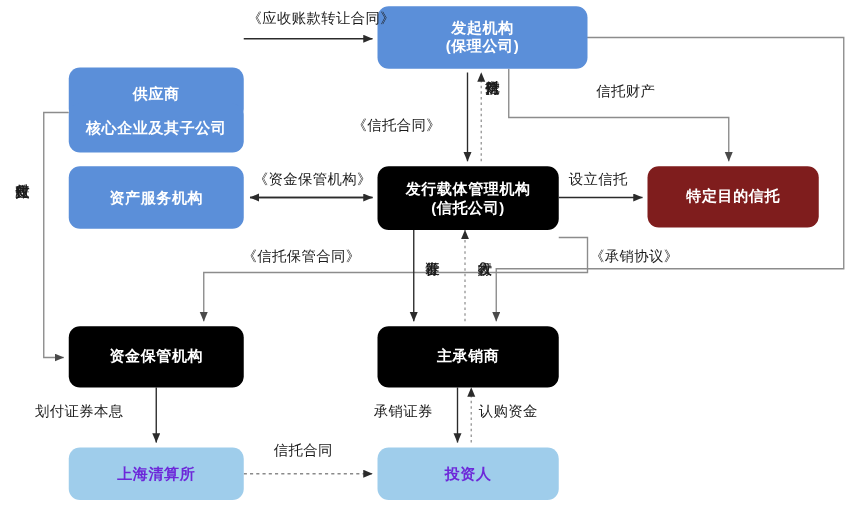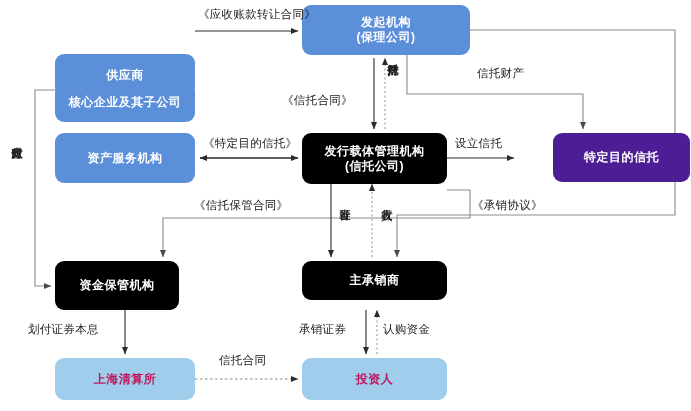--- a/index.html
+++ b/index.html
@@ -7,22 +7,22 @@
        font-family:"Liberation Sans","DejaVu Sans",sans-serif;}
   #stage{position:relative;width:691px;height:411px;background:#fff;}
   svg#wires{position:absolute;left:0;top:0;width:691px;height:411px;}
 
   .node{position:absolute;box-sizing:border-box;border-radius:9px;
         display:flex;align-items:center;justify-content:center;text-align:center;
         font-weight:bold;font-size:12px;line-height:1.25;letter-spacing:.5px;}
   .node.blue  {background:#5b8fd9;color:#ffffff;}
   .node.orange{background:#fbb košt;}
   .node.orange{background:#000000;color:#ffffff;}
-  .node.pink  {background:#4c1d95;color:#ffffff;margin-left:35px;}
-  .node.lblue {background:#9fcdeb;color:#be185d;}
+  .node.pink  {background:#7f1d1d;color:#ffffff;}
+  .node.lblue {background:#9fcdeb;color:#6d28d9;}
   .node span{display:block;white-space:pre-line;}
 
   .lbl{position:absolute;font-size:11.5px;color:#1b1b1b;white-space:pre;
        font-weight:normal;letter-spacing:.3px;}
   .lbl.vert{writing-mode:vertical-rl;text-orientation:upright;letter-spacing:0;}
 </style>
 </head>
 <body>
 
 <div id="stage">
@@ -94,41 +94,41 @@
 
   <div class="node orange" style="left:302px;top:133px;width:145px;height:51px;">
     <span>发行载体管理机构
 (信托公司)</span>
     </div>
 
   <div class="node pink" style="left:518px;top:133px;width:137px;height:49px;">
     <span>特定目的信托</span>
     </div>
 
-  <div class="node orange" style="left:55px;top:261px;width:124px;height:49px;">
+  <div class="node orange" style="left:55px;top:261px;width:140px;height:49px;">
     <span>资金保管机构</span>
     </div>
 
-  <div class="node orange" style="left:302px;top:261px;width:145px;height:39px;">
+  <div class="node orange" style="left:302px;top:261px;width:145px;height:49px;">
     <span>主承销商</span>
     </div>
 
   <div class="node lblue" style="left:55px;top:358px;width:140px;height:42px;">
     <span>上海清算所</span>
     </div>
 
   <div class="node lblue" style="left:302px;top:358px;width:145px;height:42px;">
     <span>投资人</span>
     </div>
 
   <div class="lbl" style="left:198px;top:7px;">《应收账款转让合同》</div>
   <div class="lbl" style="left:282px;top:93px;">《信托合同》</div>
   <div class="lbl vert" style="left:385px;top:55px;">信托财产对价</div>
   <div class="lbl" style="left:477px;top:66px;">信托财产</div>
-  <div class="lbl" style="left:203px;top:136px;">《特定目的信托》</div>
+  <div class="lbl" style="left:203px;top:136px;">《资金保管机构》</div>
   <div class="lbl" style="left:455px;top:136px;">设立信托</div>
   <div class="lbl vert" style="left:9px;top:138px;">支付应付账款</div>
   <div class="lbl" style="left:194px;top:198px;">《信托保管合同》</div>
   <div class="lbl vert" style="left:337px;top:200px;">发行证券</div>
   <div class="lbl vert" style="left:379px;top:200px;">发行收入</div>
   <div class="lbl" style="left:472px;top:198px;">《承销协议》</div>
   <div class="lbl" style="left:28px;top:322px;">划付证券本息</div>
   <div class="lbl" style="left:299px;top:322px;">承销证券</div>
   <div class="lbl" style="left:383px;top:322px;">认购资金</div>
   <div class="lbl" style="left:219px;top:353px;">信托合同</div>

